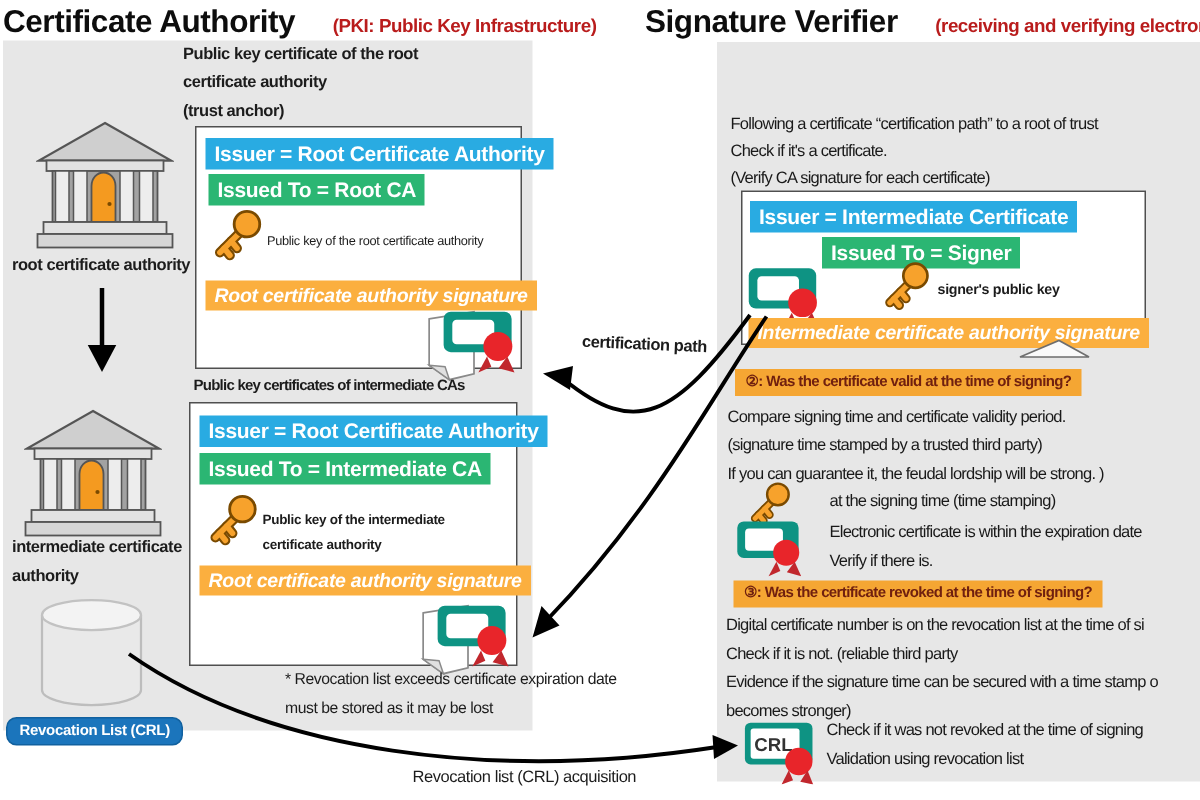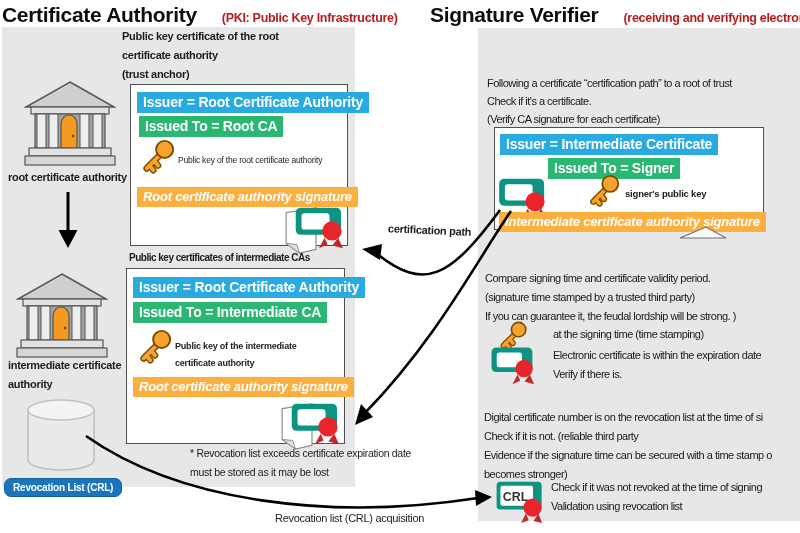--- a/index.html
+++ b/index.html
@@ -187,20 +187,21 @@
         <path d="M22,17 L7,32"></path>
           <path d="M10,29 L14,34"></path>
           <path d="M15,24 L19,29"></path>
       </g>
       <circle cx="26" cy="12" r="9" fill="#f7a22c" stroke="#7a4a00" stroke-width="2"></circle>
     </svg>
     <span class="keylbl2 abs" style="left:130px;top:60px;font-size:9.5px;">signer's public key</span>
     <span class="bar orange abs" style="left:4px;top:84px;z-index:3;">Intermediate certificate authority signature</span>
   </div>
 
+  <span class="abs qheader z2" style="left:490px;top:246px;">②: Was the certificate valid at the time of signing?</span>
   <div class="abs body-line z2" style="left:485px;top:272px;">Compare signing time and certificate validity period.</div>
   <div class="abs body-line z2" style="left:485px;top:291px;">(signature time stamped by a trusted third party)</div>
   <div class="abs body-line z2" style="left:485px;top:310px;">If you can guarantee it, the feudal lordship will be strong. )</div>
   <svg class="abs z2" style="left:496px;top:320px;" width="34" height="32" viewBox="0 0 38 40">
     <g stroke="#7a4a00" stroke-width="7" stroke-linecap="round" fill="none">
       <path d="M22,17 L7,32"></path>
         <path d="M10,29 L14,34"></path>
         <path d="M15,24 L19,29"></path>
     </g>
     <g stroke="#f7a22c" stroke-width="4" stroke-linecap="round" fill="none">
@@ -214,20 +215,21 @@
   <svg class="abs z2" style="left:490px;top:345px;" width="50" height="40" viewBox="0 0 56 46">
     <rect x="1" y="3" width="47" height="28" rx="5" fill="#0e9383"></rect>
     <rect x="7" y="8.5" width="29" height="17" rx="3" fill="#fff"></rect>
     <circle cx="38.5" cy="27" r="10" fill="#e8252a"></circle>
     <polygon points="31,34 25,45 34,41" fill="#c1272d"></polygon>
     <polygon points="45,34 50,45 39,42" fill="#c1272d"></polygon>
   </svg>
   <div class="abs body-line z2" style="left:553px;top:349px;text-align:right;">Electronic certificate is within the expiration date</div>
   <div class="abs body-line z2" style="left:553px;top:368px;">Verify if there is.</div>
 
+  <span class="abs qheader z2" style="left:489px;top:387px;">③: Was the certificate revoked at the time of signing?</span>
   <div class="abs body-line z2" style="left:484px;top:411px;">Digital certificate number is on the revocation list at the time of si</div>
   <div class="abs body-line z2" style="left:484px;top:430px;">Check if it is not. (reliable third party</div>
   <div class="abs body-line z2" style="left:484px;top:449px;">Evidence if the signature time can be secured with a time stamp o</div>
   <div class="abs body-line z2" style="left:484px;top:468px;">becomes stronger)</div>
   <svg class="abs z2" style="left:495px;top:477px;" width="54" height="46" viewBox="0 0 56 48">
     <rect x="1.5" y="5" width="47" height="29" rx="4" fill="#0e9383"></rect>
     <rect x="5.5" y="9" width="34" height="21" rx="2" fill="#fff"></rect>
     <text x="8" y="25" font-size="13" font-weight="bold" fill="#333">CRL</text>
     <circle cx="39" cy="32" r="9.5" fill="#e8252a"></circle>
     <polygon points="32,38 27,48 35,45" fill="#c1272d"></polygon>

